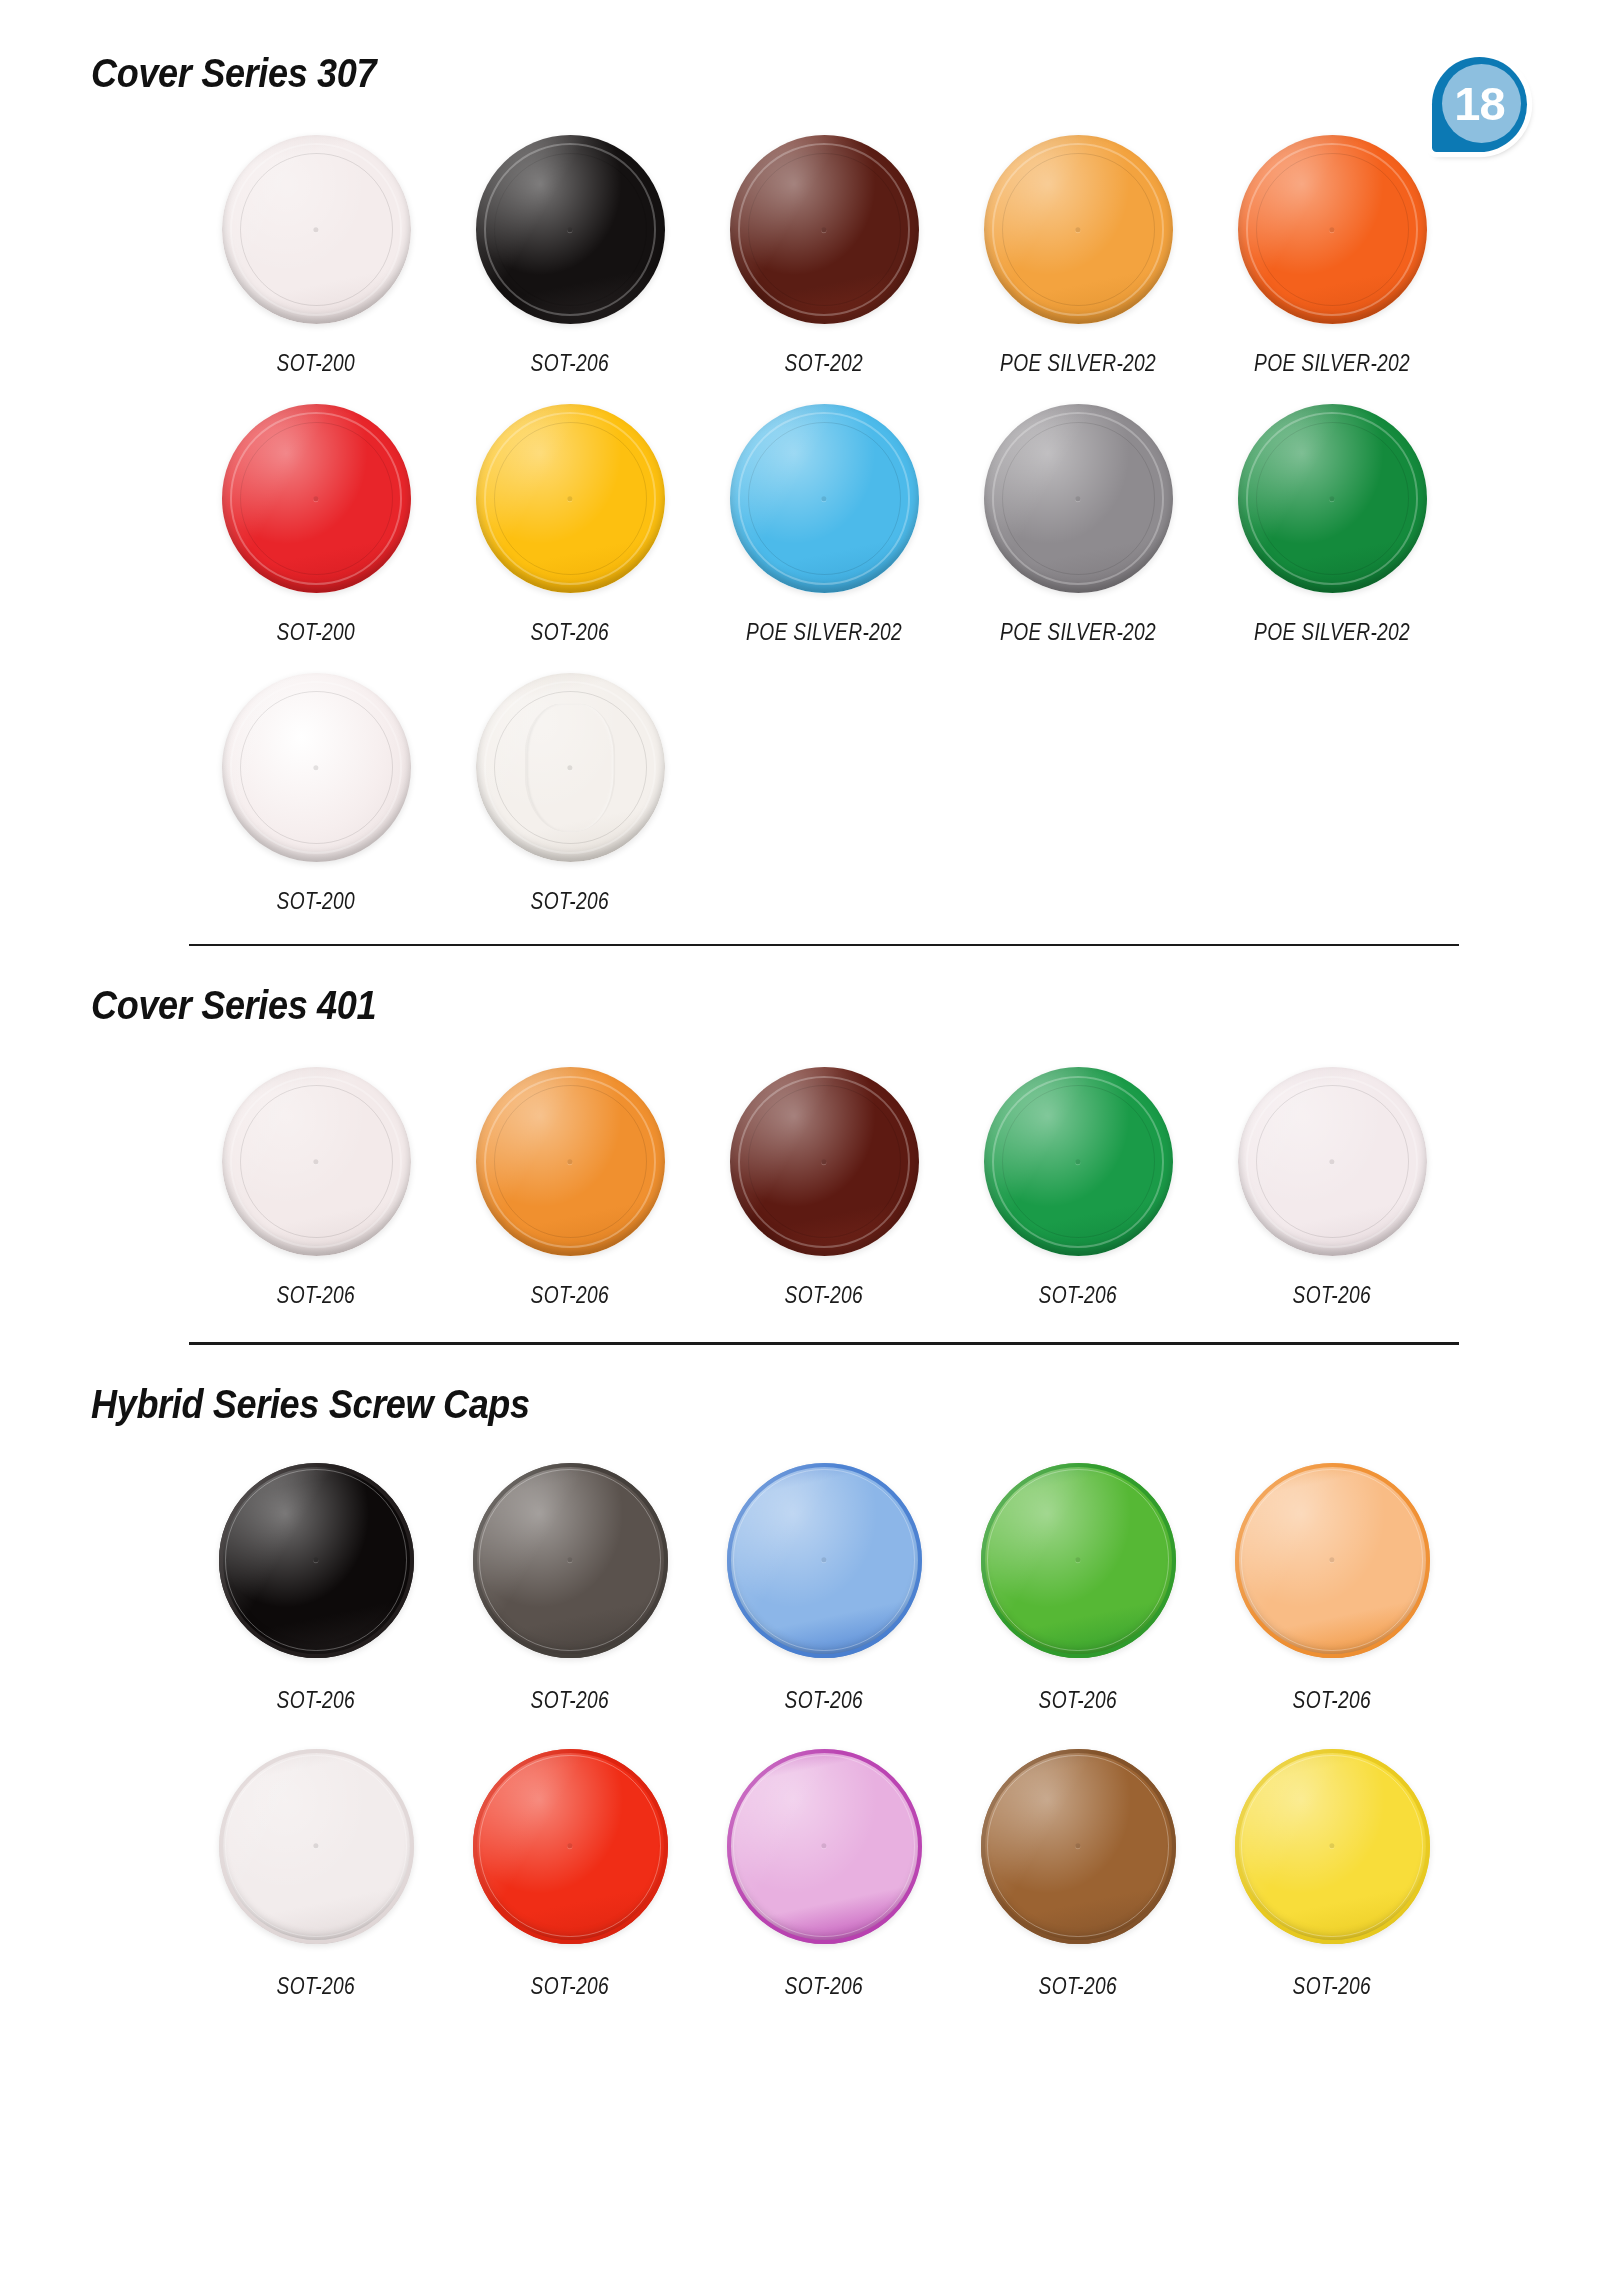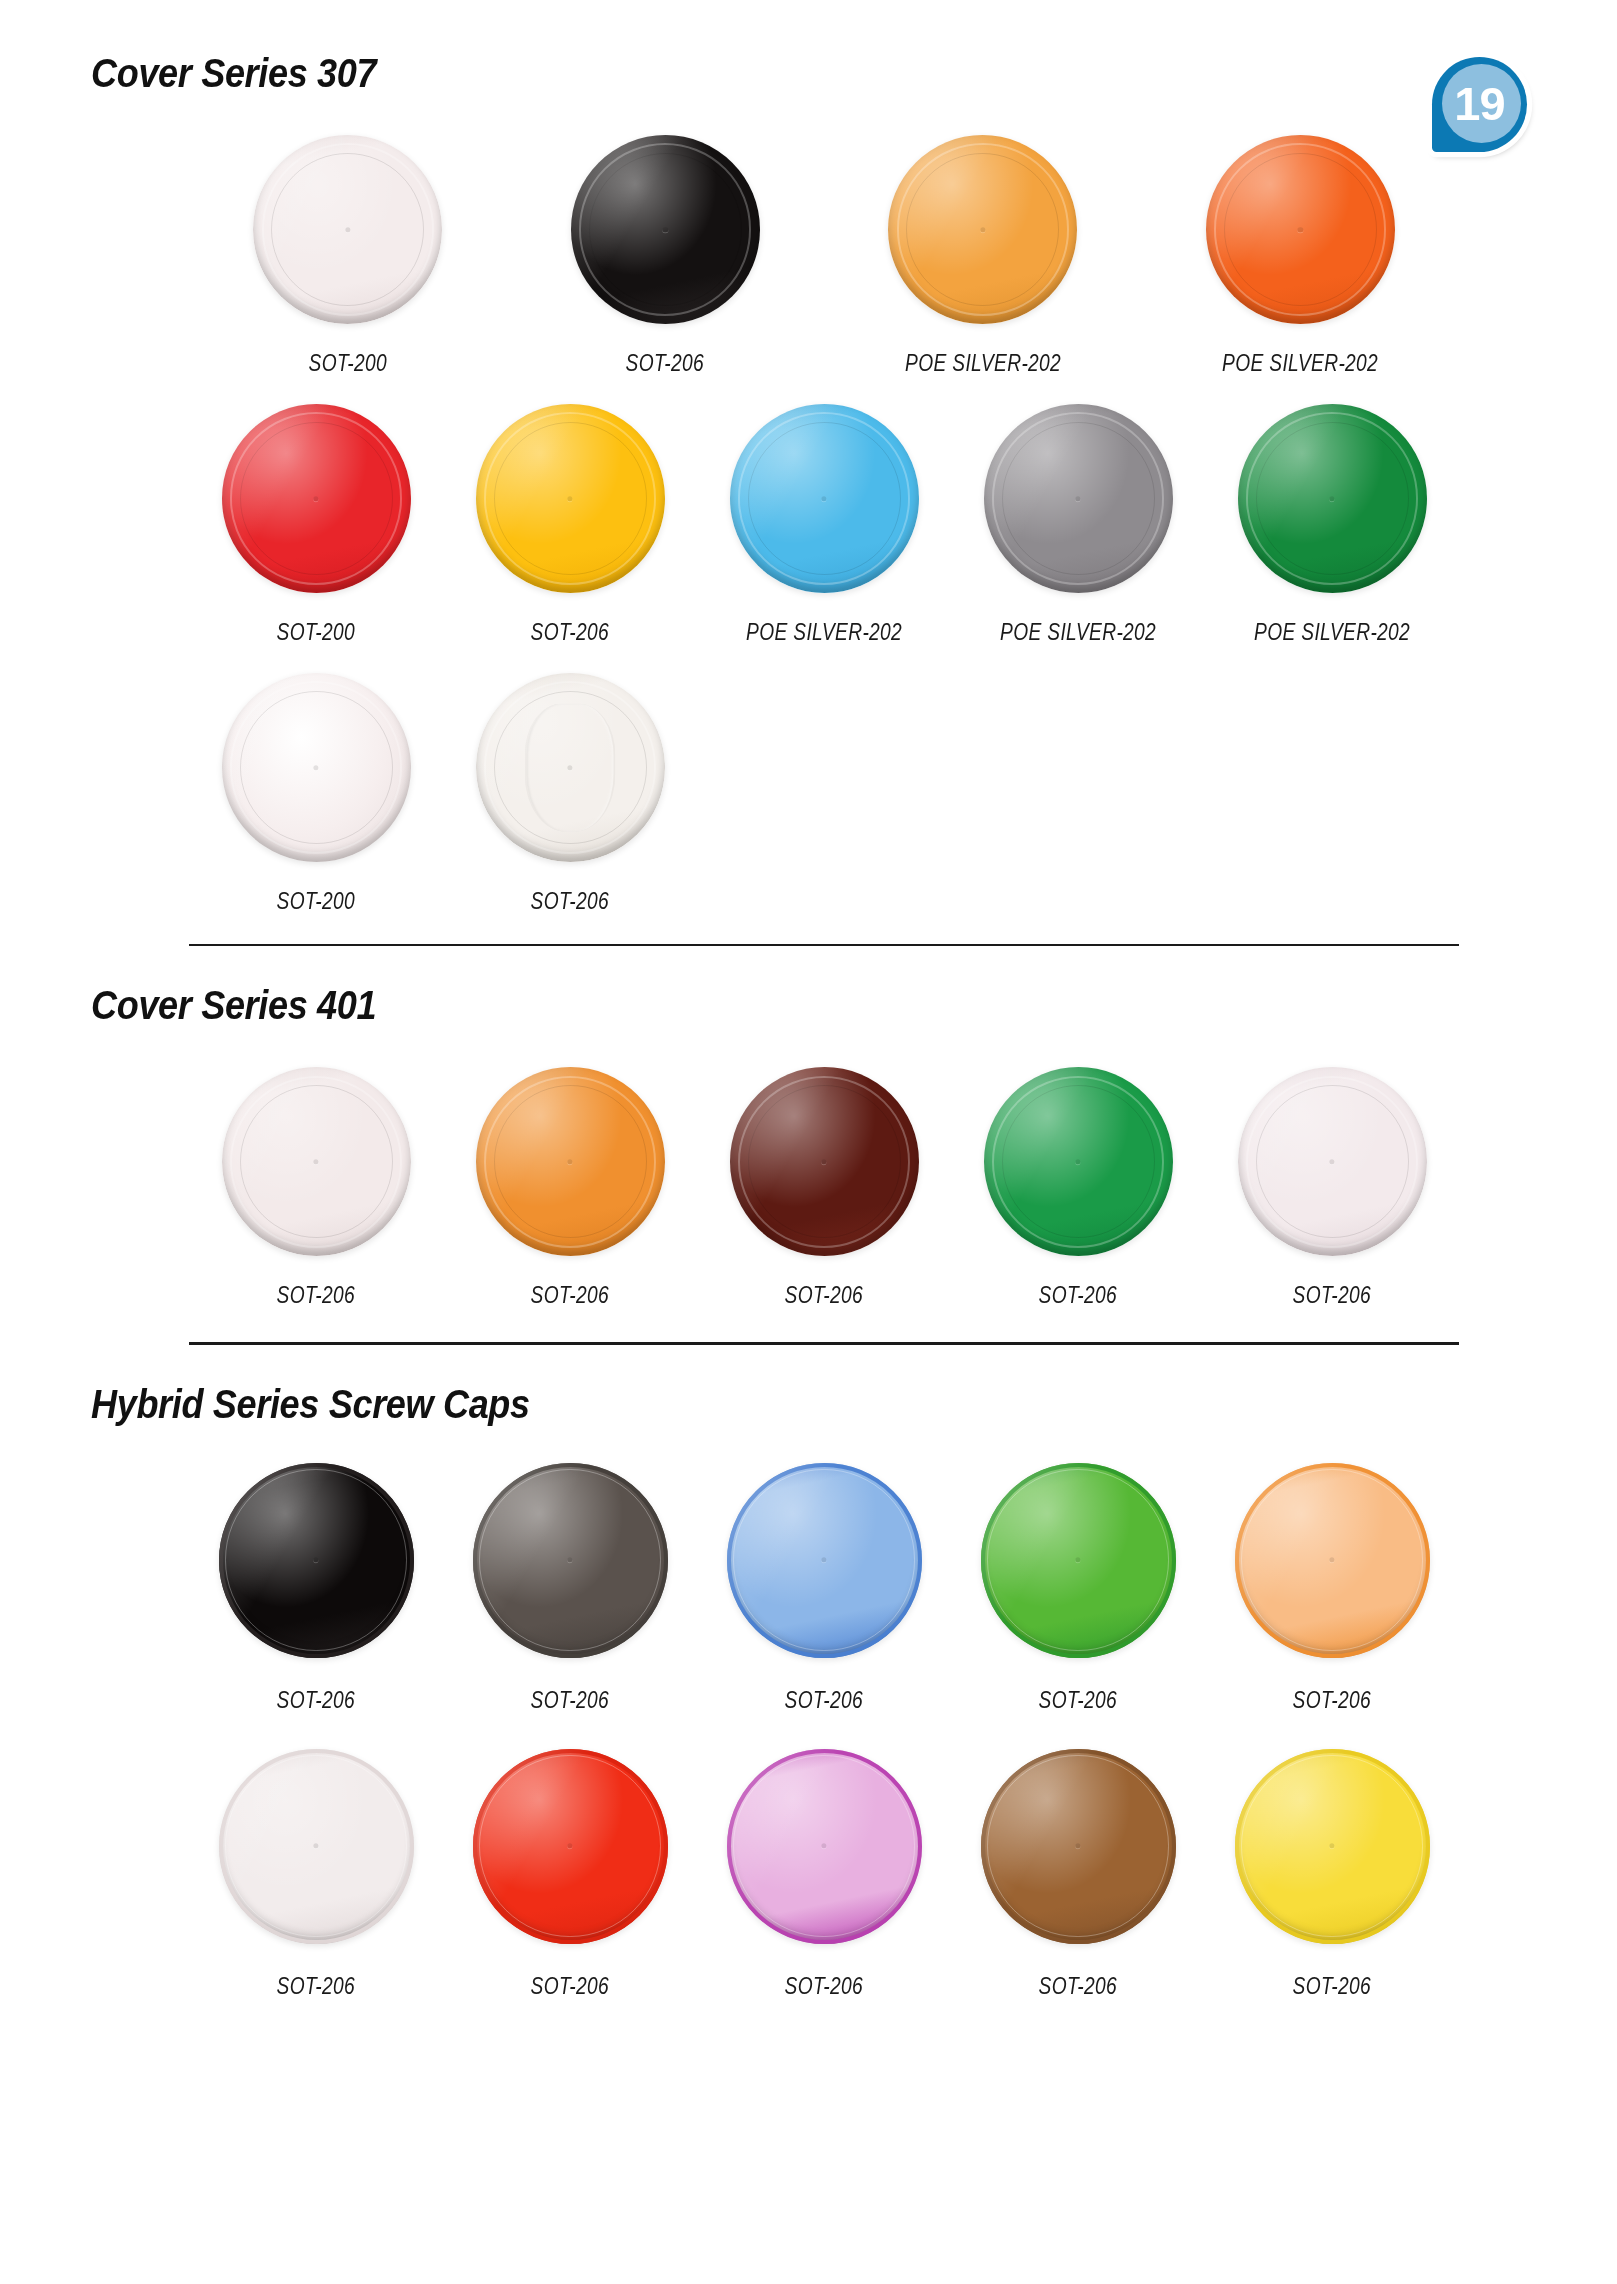--- a/index.html
+++ b/index.html
@@ -143,21 +143,21 @@
   }
 </style>
 </head>
 <body>
 
 <div class="page">
 
   <div class="page-badge">
     <div class="badge-pin"></div>
     <div class="badge-inner"></div>
-    <div class="badge-num">19</div>
+    <div class="badge-num">18</div>
   </div>
 
   <div id="sections-root">
       <h2 class="section-title" style="padding-top: 50px;">Cover Series 307</h2>
       <div class="cap-row" style="margin-top: 38px;">
         <div class="cap-cell">
           <div class="cap" style="width: 189px; height: 189px; background: radial-gradient(at 34% 26%, rgba(255, 255, 255, 0.34) 0%, rgba(255, 255, 255, 0) 46%), linear-gradient(168deg, rgb(230, 218, 218) 0%, rgb(244, 236, 236) 16%, rgb(244, 236, 236) 74%, rgb(230, 218, 218) 100%); box-shadow: rgba(0, 0, 0, 0.22) 0px -6.8px 9.8px inset, rgba(0, 0, 0, 0.1) 0px 2.3px 6px;">
             <div class="rim" style="inset: 8.3px; border: 2.3px solid rgba(255, 255, 255, 0.26); box-sizing: border-box;"></div>
             <div class="rim" style="inset: 18px; border: 0.8px solid rgba(0, 0, 0, 0.1); box-sizing: border-box;"></div>
             <div class="gloss" style="inset: 0px; background: linear-gradient(120deg, rgba(255, 255, 255, 0.16) 0%, rgba(255, 255, 255, 0) 38%);"></div>
@@ -168,20 +168,29 @@
         <div class="cap-cell">
           <div class="cap" style="width: 189px; height: 189px; background: radial-gradient(at 34% 26%, rgba(255, 255, 255, 0.42) 0%, rgba(255, 255, 255, 0) 46%), linear-gradient(168deg, rgb(43, 38, 38) 0%, rgb(20, 17, 17) 16%, rgb(20, 17, 17) 74%, rgb(43, 38, 38) 100%); box-shadow: rgba(0, 0, 0, 0.22) 0px -6.8px 9.8px inset, rgba(0, 0, 0, 0.1) 0px 2.3px 6px;">
             <div class="rim" style="inset: 8.3px; border: 2.3px solid rgba(255, 255, 255, 0.26); box-sizing: border-box;"></div>
             <div class="rim" style="inset: 18px; border: 0.8px solid rgba(0, 0, 0, 0.1); box-sizing: border-box;"></div>
             <div class="gloss" style="inset: 0px; background: linear-gradient(120deg, rgba(255, 255, 255, 0.3) 0%, rgba(255, 255, 255, 0) 38%);"></div>
             <div class="nub" style="background: rgba(0, 0, 0, 0.22); box-shadow: rgba(255, 255, 255, 0.45) 0px 0.8px 0px;"></div>
           </div>
           <div class="cap-label" style="margin-top: 26px;">SOT-206</div>
         </div>
         <div class="cap-cell">
+          <div class="cap" style="width: 189px; height: 189px; background: radial-gradient(at 34% 26%, rgba(255, 255, 255, 0.42) 0%, rgba(255, 255, 255, 0) 46%), linear-gradient(168deg, rgb(116, 40, 27) 0%, rgb(90, 29, 20) 16%, rgb(90, 29, 20) 74%, rgb(116, 40, 27) 100%); box-shadow: rgba(0, 0, 0, 0.22) 0px -6.8px 9.8px inset, rgba(0, 0, 0, 0.1) 0px 2.3px 6px;">
+            <div class="rim" style="inset: 8.3px; border: 2.3px solid rgba(255, 255, 255, 0.26); box-sizing: border-box;"></div>
+            <div class="rim" style="inset: 18px; border: 0.8px solid rgba(0, 0, 0, 0.1); box-sizing: border-box;"></div>
+            <div class="gloss" style="inset: 0px; background: linear-gradient(120deg, rgba(255, 255, 255, 0.3) 0%, rgba(255, 255, 255, 0) 38%);"></div>
+            <div class="nub" style="background: rgba(0, 0, 0, 0.22); box-shadow: rgba(255, 255, 255, 0.45) 0px 0.8px 0px;"></div>
+          </div>
+          <div class="cap-label" style="margin-top: 26px;">SOT-202</div>
+        </div>
+        <div class="cap-cell">
           <div class="cap" style="width: 189px; height: 189px; background: radial-gradient(at 34% 26%, rgba(255, 255, 255, 0.42) 0%, rgba(255, 255, 255, 0) 46%), linear-gradient(168deg, rgb(224, 146, 47) 0%, rgb(243, 163, 63) 16%, rgb(243, 163, 63) 74%, rgb(224, 146, 47) 100%); box-shadow: rgba(0, 0, 0, 0.22) 0px -6.8px 9.8px inset, rgba(0, 0, 0, 0.1) 0px 2.3px 6px;">
             <div class="rim" style="inset: 8.3px; border: 2.3px solid rgba(255, 255, 255, 0.26); box-sizing: border-box;"></div>
             <div class="rim" style="inset: 18px; border: 0.8px solid rgba(0, 0, 0, 0.1); box-sizing: border-box;"></div>
             <div class="gloss" style="inset: 0px; background: linear-gradient(120deg, rgba(255, 255, 255, 0.3) 0%, rgba(255, 255, 255, 0) 38%);"></div>
             <div class="nub" style="background: rgba(0, 0, 0, 0.22); box-shadow: rgba(255, 255, 255, 0.45) 0px 0.8px 0px;"></div>
           </div>
           <div class="cap-label" style="margin-top: 26px;">POE SILVER-202</div>
         </div>
         <div class="cap-cell">
           <div class="cap" style="width: 189px; height: 189px; background: radial-gradient(at 34% 26%, rgba(255, 255, 255, 0.42) 0%, rgba(255, 255, 255, 0) 46%), linear-gradient(168deg, rgb(224, 85, 20) 0%, rgb(244, 97, 28) 16%, rgb(244, 97, 28) 74%, rgb(224, 85, 20) 100%); box-shadow: rgba(0, 0, 0, 0.22) 0px -6.8px 9.8px inset, rgba(0, 0, 0, 0.1) 0px 2.3px 6px;">

